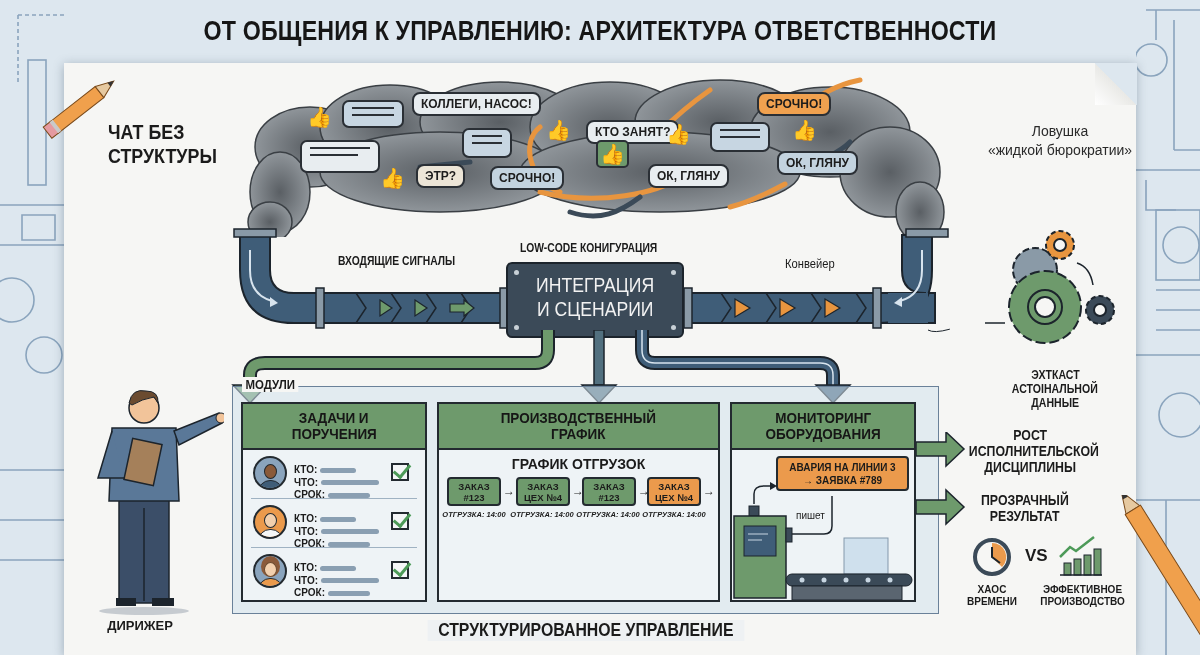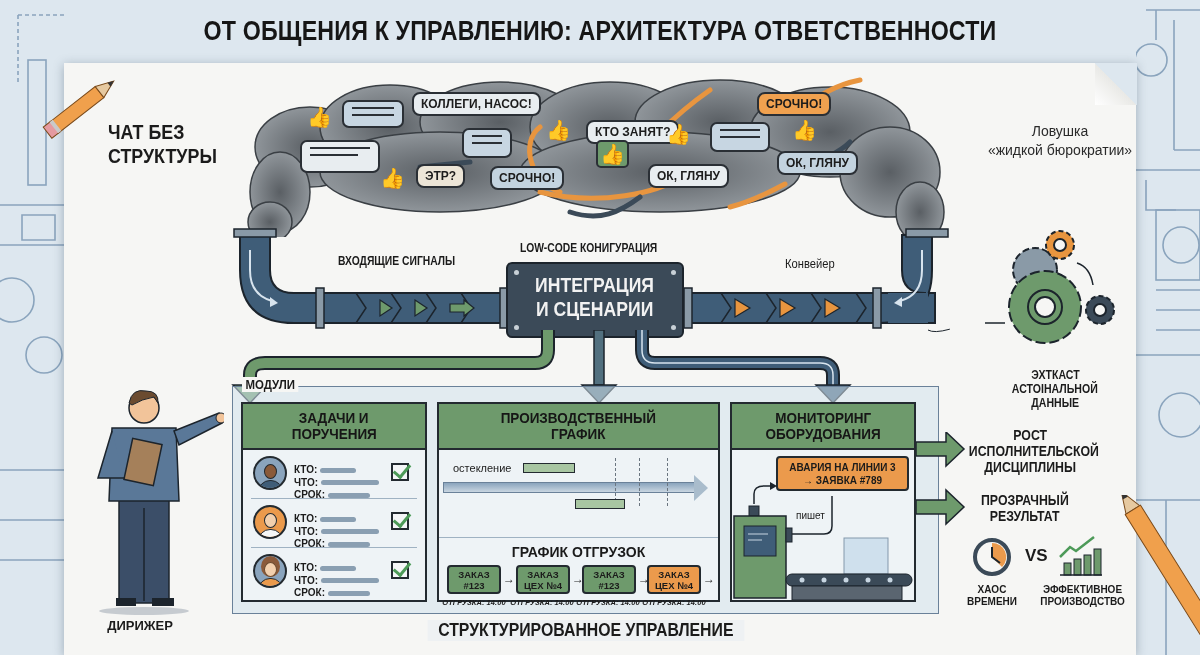--- a/index.html
+++ b/index.html
@@ -40,21 +40,21 @@
   .lines-bubble {
     position: absolute; background: #c7d6e2; border: 2px solid #2a2f35; border-radius: 7px;
   }
   .lines-bubble i { display: block; height: 2px; background: #2a2f35; margin: 5px 8px; }
   .thumb { position: absolute; font-size: 20px; line-height: 20px; }
 
   .pipe-label { font-size: 12px; font-weight: bold; color: #1b1b1b; transform: scaleX(0.86); transform-origin: left top; white-space: nowrap; }
   .hub {
     position: absolute; left: 506px; top: 262px; width: 178px; height: 76px;
     background: #3b4a58; border: 2px solid #1c242c; border-radius: 6px;
-    color: #f2f2f2; font-weight: bold; font-size: 20px; line-height: 24px;
+    color: #f2f2f2; font-weight: normal; font-size: 20px; line-height: 24px;
     text-align: center; padding-top: 9px;
   }
   .hub .dot { position: absolute; width: 5px; height: 5px; border-radius: 50%; background: #c8d0d6; }
   .hub span { display: inline-block; transform: scaleX(0.88); }
 
   .modules-frame {
     position: absolute; left: 232px; top: 386px; width: 707px; height: 228px;
     border: 1.5px solid #6a8199; background: rgba(210,225,236,0.55);
   }
   .modules-label { left: 242px; top: 377px; font-size: 13px; font-weight: bold; background: #f6f6f4; padding: 0 4px; transform: scaleX(0.88); transform-origin: left top; }
@@ -375,30 +375,20 @@
         </div>
     </div>
     <div class="check"></div>
   </div>
 </div>
 
 <div class="card" style="left:437px;top:402px;width:283px;height:200px;">
   <div class="card-head">
     <span>ПРОИЗВОДСТВЕННЫЙ</span><br>
     <span>ГРАФИК</span>
-  </div>
-  <div class="gantt">
-    <span class="abs" style="left:14px;top:12px;font-size:11px;">остекление</span>
-    <div class="abs" style="left:84px;top:13px;width:52px;height:10px;background:#a8c6a2;border:1.5px solid #232a30;"></div>
-    <div class="abs" style="left:4px;top:32px;width:252px;height:11px;background:linear-gradient(#8aa4bd,#c9d6e1);border:1px solid #6a8199;"></div>
-    <div class="abs" style="left:255px;top:25px;width:0;height:0;border-top:13px solid transparent;border-bottom:13px solid transparent;border-left:14px solid #a9bccc;"></div>
-    <div class="abs" style="left:176px;top:8px;height:48px;border-left:1.5px dashed #6a7580;"></div>
-    <div class="abs" style="left:200px;top:8px;height:48px;border-left:1.5px dashed #6a7580;"></div>
-    <div class="abs" style="left:228px;top:8px;height:48px;border-left:1.5px dashed #6a7580;"></div>
-    <div class="abs" style="left:136px;top:49px;width:50px;height:10px;background:#a8c6a2;border:1.5px solid #232a30;"></div>
   </div>
   <div class="ship-title">ГРАФИК ОТГРУЗОК</div>
   <div class="ship-row">
     <div class="order" style="left:8px;"><span>ЗАКАЗ</span><br><span>#123</span></div>
     <span class="arr" style="left:64px;">→</span>
     <div class="order" style="left:77px;"><span>ЗАКАЗ</span><br><span>ЦЕХ №4</span></div>
     <span class="arr" style="left:133px;">→</span>
     <div class="order" style="left:143px;"><span>ЗАКАЗ</span><br><span>#123</span></div>
     <span class="arr" style="left:199px;">→</span>
     <div class="order orange" style="left:208px;"><span>ЗАКАЗ</span><br><span>ЦЕХ №4</span></div>

